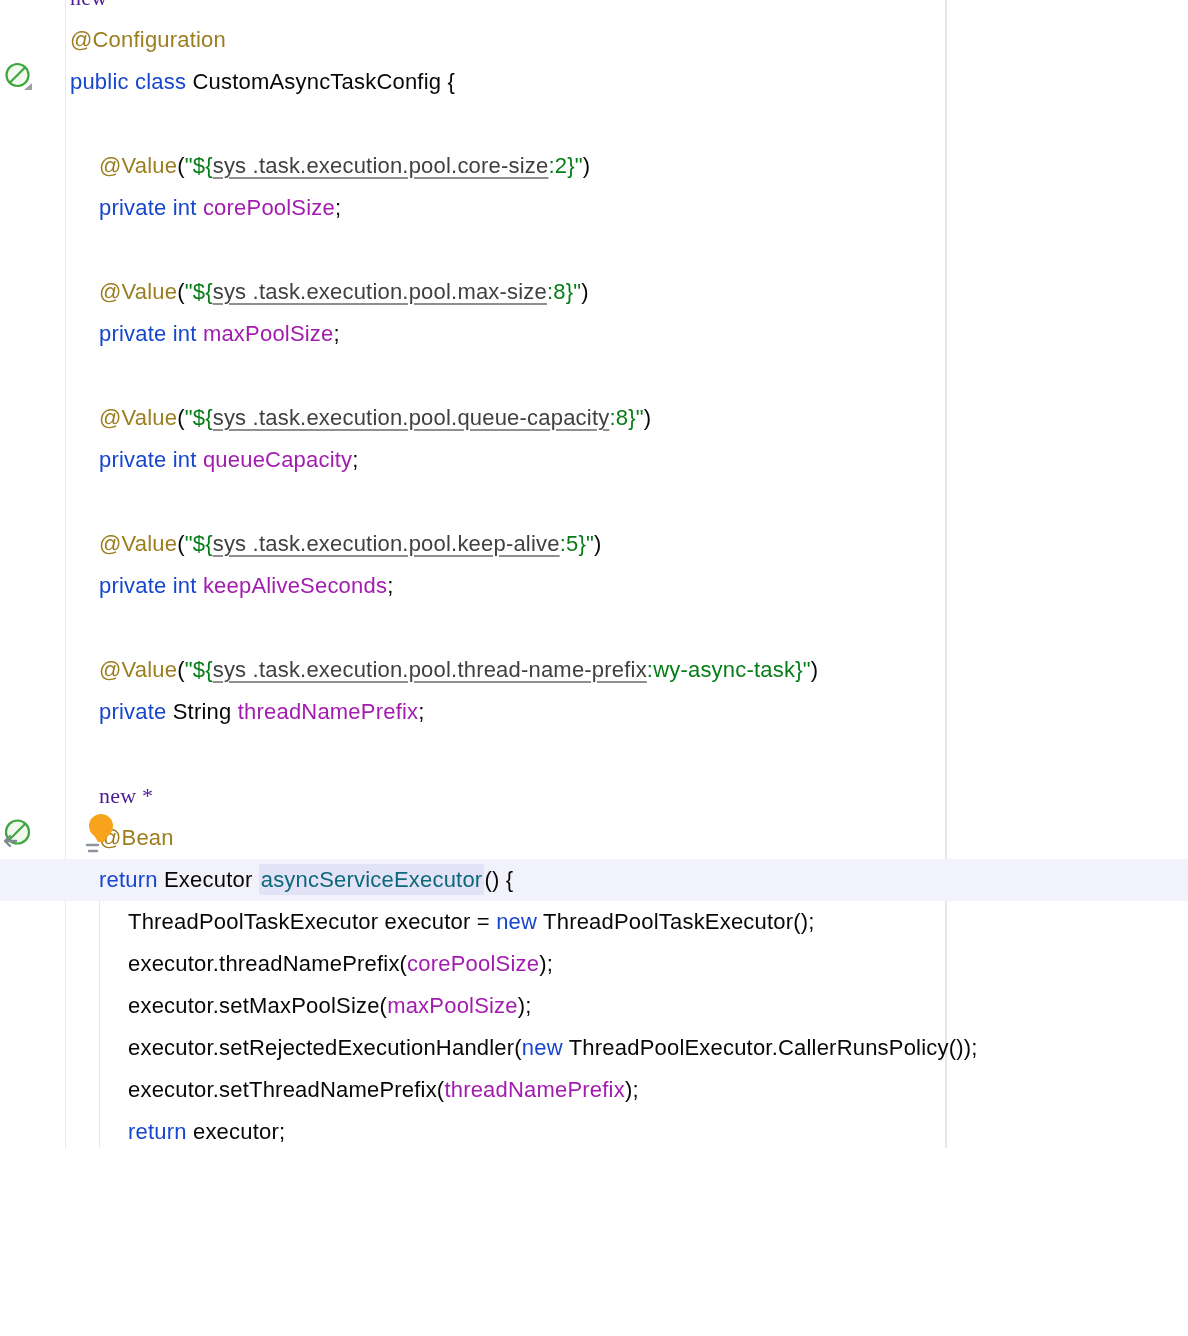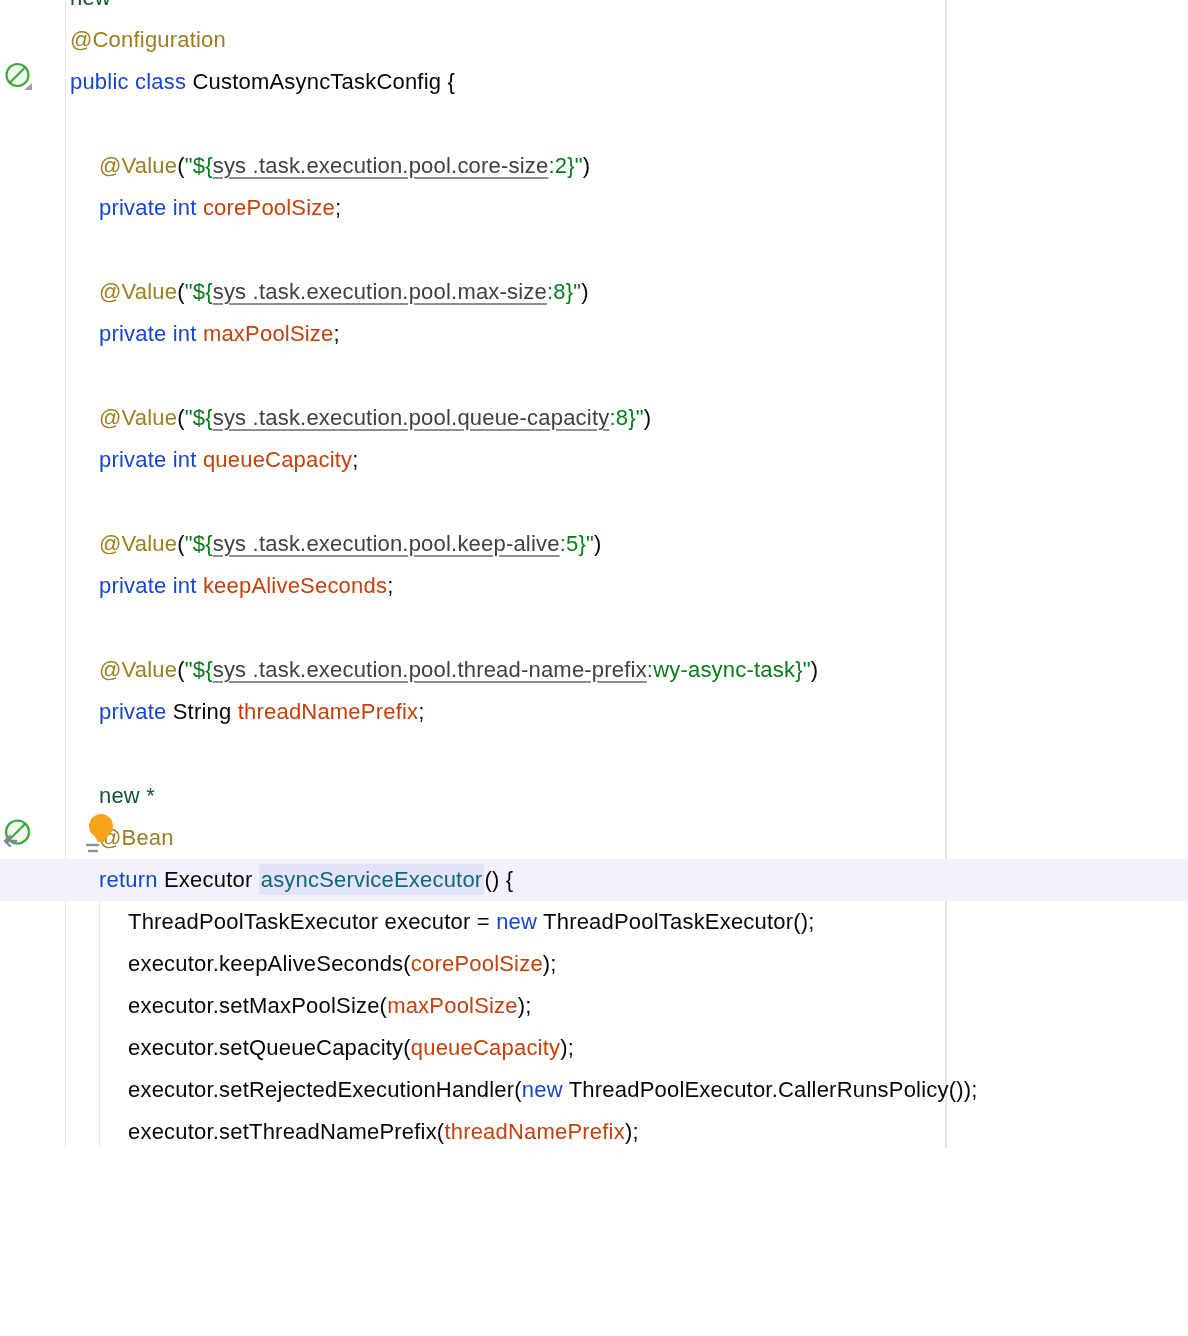--- a/index.html
+++ b/index.html
@@ -19,32 +19,32 @@
   
   .code-lines{
     position:absolute;left:70px;top:-23px;right:0;z-index:2;
     font-size:22px;letter-spacing:0.2px;color:#070707;
   }
   .line{height:42px;line-height:42px;white-space:pre;}
   .ind-1{padding-left:29px;}
   .ind-2{padding-left:58px;}
 
   .tk-plain{color:#070707;}
-  .tk-red{color:#14532d;}
+  .tk-red{color:#4c1d95;font-family:Liberation Serif, serif;}
   .tk-ann{color:#9C7E20;}
   .tk-kw{color:#1646CD;}
   .tk-str{color:#067D17;}
   .tk-strU{
     color:#404040;
     text-decoration:underline;
     text-decoration-color:#8F8F8F;
     text-decoration-thickness:1.5px;
     text-underline-offset:4px;
   }
-  .tk-field{color:#c2410c;}
+  .tk-field{color:#a21caf;}
   .tk-method{
     color:#0E6879;
     background:#E3E3F7;
     padding:3px 2px;
     border-radius:3px;
   }
 
   
   .gutter-icon{position:absolute;z-index:3;cursor:pointer;}
   #icon-bean-1{left:4px;top:61px;}
@@ -78,25 +78,25 @@
       <div class="line ind-1"><span class="tk-ann">@Value</span><span class="tk-plain">(</span><span class="tk-str">"${</span><span class="tk-strU">sys .task.execution.pool.keep-alive</span><span class="tk-str">:5}"</span><span class="tk-plain">)</span></div>
       <div class="line ind-1"><span class="tk-kw">private int</span><span class="tk-plain"> </span><span class="tk-field">keepAliveSeconds</span><span class="tk-plain">;</span></div>
       <div class="line ind-0"></div>
       <div class="line ind-1"><span class="tk-ann">@Value</span><span class="tk-plain">(</span><span class="tk-str">"${</span><span class="tk-strU">sys .task.execution.pool.thread-name-prefix</span><span class="tk-str">:wy-async-task}"</span><span class="tk-plain">)</span></div>
       <div class="line ind-1"><span class="tk-kw">private</span><span class="tk-plain"> String </span><span class="tk-field">threadNamePrefix</span><span class="tk-plain">;</span></div>
       <div class="line ind-0"></div>
       <div class="line ind-1"><span class="tk-red">new *</span></div>
       <div class="line ind-1"><span class="tk-ann">@Bean</span></div>
       <div class="line ind-1"><span class="tk-kw">return</span><span class="tk-plain"> Executor </span><span class="tk-method">asyncServiceExecutor</span><span class="tk-plain">() {</span></div>
       <div class="line ind-2"><span class="tk-plain">ThreadPoolTaskExecutor executor = </span><span class="tk-kw">new</span><span class="tk-plain"> ThreadPoolTaskExecutor();</span></div>
-      <div class="line ind-2"><span class="tk-plain">executor.keepAliveSeconds(</span><span class="tk-field">corePoolSize</span><span class="tk-plain">);</span></div>
+      <div class="line ind-2"><span class="tk-plain">executor.threadNamePrefix(</span><span class="tk-field">corePoolSize</span><span class="tk-plain">);</span></div>
       <div class="line ind-2"><span class="tk-plain">executor.setMaxPoolSize(</span><span class="tk-field">maxPoolSize</span><span class="tk-plain">);</span></div>
-      <div class="line ind-2"><span class="tk-plain">executor.setQueueCapacity(</span><span class="tk-field">queueCapacity</span><span class="tk-plain">);</span></div>
       <div class="line ind-2"><span class="tk-plain">executor.setRejectedExecutionHandler(</span><span class="tk-kw">new</span><span class="tk-plain"> ThreadPoolExecutor.CallerRunsPolicy());</span></div>
       <div class="line ind-2"><span class="tk-plain">executor.setThreadNamePrefix(</span><span class="tk-field">threadNamePrefix</span><span class="tk-plain">);</span></div>
+      <div class="line ind-2"><span class="tk-kw">return</span><span class="tk-plain"> executor;</span></div>
       <div class="line ind-1"><span class="tk-plain">}</span></div>
     </div>
 
   <svg class="gutter-icon" id="icon-bean-1" width="32" height="32" viewBox="0 0 32 32">
     <circle cx="13.5" cy="14" r="11" fill="#F2FAF0" stroke="#3FA63F" stroke-width="2.2"></circle>
     <line x1="21.5" y1="6" x2="5.5" y2="22" stroke="#3FA63F" stroke-width="2.2"></line>
     <polygon points="28,22 28,29 20,29" fill="#9AA1A8"></polygon>
   </svg>
 
   <svg class="gutter-icon" id="icon-bean-2" width="34" height="36" viewBox="0 0 34 36">

